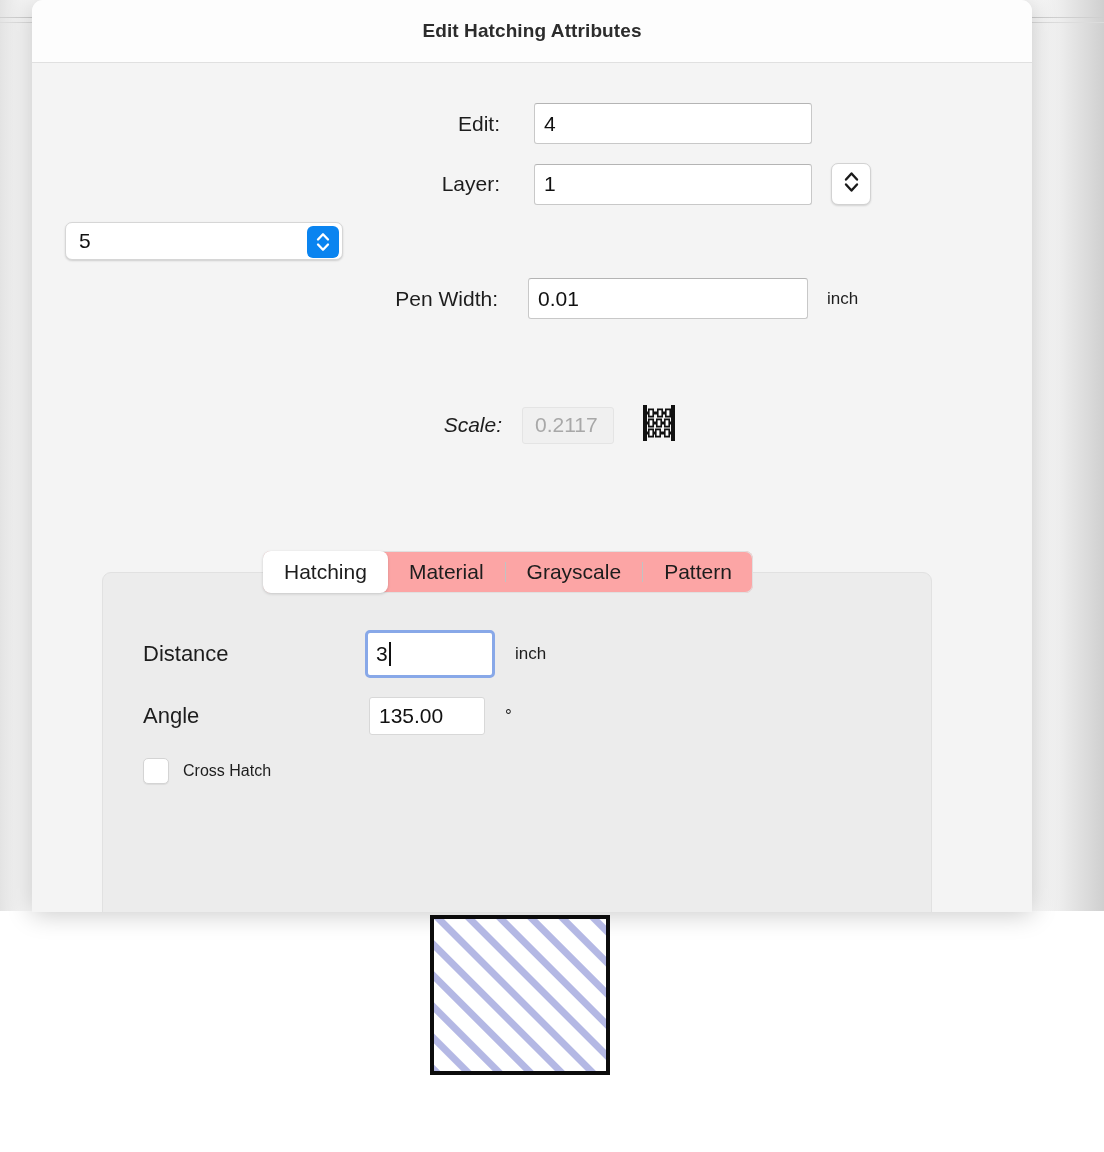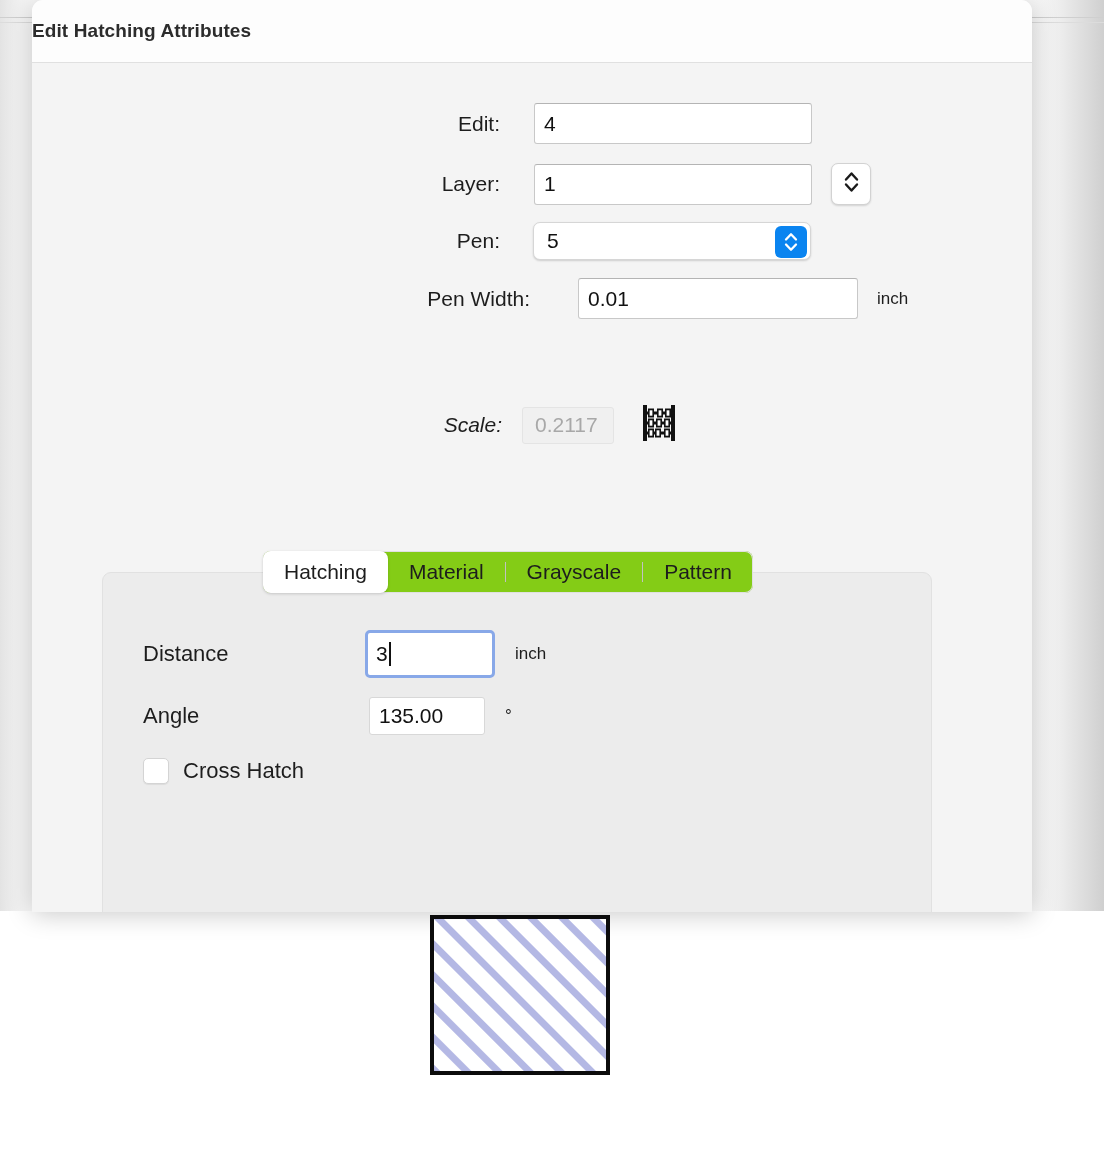--- a/index.html
+++ b/index.html
@@ -38,21 +38,21 @@
     position: absolute; left: 32px; top: 0px; width: 1000px; height: 912px;
     background: #f4f4f4;
     border-radius: 11px 11px 0 0;
     box-shadow: 0 2px 26px rgba(0,0,0,0.22);
     overflow: hidden;
   }
   .titlebar {
     position: absolute; left: 0; top: 0; width: 100%; height: 62px;
     background: #fdfdfd;
     border-bottom: 1px solid #e0e0e0;
-    display: flex; align-items: center; 
+    display: flex; align-items: center; justify-content: center;
   }
   .title-text {
     font-size: 19px; font-weight: bold; color: #2c2c2c; letter-spacing: .1px;
   }
   .dialog-body {
     position: absolute; left: 0; top: 63px; width: 100%; height: 849px;
     background: #f4f4f4;
   }
 
   
@@ -121,21 +121,21 @@
     position: absolute; left: 70px; top: 509px;
     width: 830px; height: 400px;
     background: #ececec;
     border: 1px solid #e1e1e1;
     border-radius: 9px;
     box-sizing: border-box;
   }
   .tabbar {
     position: absolute; left: 231px; top: 488px;
     height: 42px;
-    background: #84cc16;
+    background: #fca5a5;
     border-radius: 8px;
     display: flex; align-items: center;
     padding: 0; box-sizing: border-box;
     box-shadow: inset 0 0 0 1px #e0e0e0;
   }
   .tab {
     font-size: 21px; color: #1d1d1d;
     padding: 0 21px; height: 42px;
     display: flex; align-items: center; justify-content: center;
     white-space: nowrap;
@@ -150,21 +150,21 @@
 
   
   .checkbox {
     width: 26px; height: 26px;
     background: #ffffff;
     border: 1px solid #d4d4d4;
     border-radius: 5px;
     box-shadow: 0 1px 1px rgba(0,0,0,0.07);
     box-sizing: border-box;
   }
-  .checkbox-label { font-size: 22px; color: #1d1d1d; margin-left: 14px; }
+  .checkbox-label { font-size: 16px; color: #1d1d1d; margin-left: 14px; }
   .hatch-square {
     position: absolute; left: 430px; top: 915px;
     width: 180px; height: 160px;
     background: #ffffff;
     border: 4px solid #0c0c0c;
     box-sizing: border-box;
     overflow: hidden;
   }
   .caret {
     display: inline-block; width: 2px; height: 24px;
@@ -203,35 +203,34 @@
           <span>
             <svg width="15" height="26" viewBox="0 0 15 26">
               <path d="M2 10.5 L7.5 4.5 L13 10.5" stroke="#1a1a1a" stroke-width="2.4" fill="none" stroke-linecap="round" stroke-linejoin="round"></path>
               <path d="M2 15.5 L7.5 21.5 L13 15.5" stroke="#1a1a1a" stroke-width="2.4" fill="none" stroke-linecap="round" stroke-linejoin="round"></path>
             </svg>
           </span>
         </div>
       </div>
 
       <div class="row" style="left:0px; top:159px; width:790px;">
-        <div class="field-label" style="width:468px;">Pen:</div>
         <div class="popup-btn" style="width:278px; margin-left:33px;">
           <span class="popup-value">5</span>
           <span class="popup-blue">
             <svg width="14" height="24" viewBox="0 0 14 24">
               <path d="M2 9.5 L7 4.3 L12 9.5" stroke="#ffffff" stroke-width="2.3" fill="none" stroke-linecap="round" stroke-linejoin="round"></path>
               <path d="M2 14.5 L7 19.7 L12 14.5" stroke="#ffffff" stroke-width="2.3" fill="none" stroke-linecap="round" stroke-linejoin="round"></path>
             </svg>
           </span>
         </div>
       </div>
 
-      <div class="row" style="left:0px; top:215px; width:860px;padding-left:32px;">
+      <div class="row" style="left:0px; top:215px; width:860px;">
         <div class="field-label" style="width:466px;">Pen Width:</div>
-        <input class="text-input" style="width: 280px; height: 41px; margin-left: 48px;" readonly="" value="0.01">
+        <input class="text-input" style="width: 280px; height: 41px; margin-left: 30px;" readonly="" value="0.01">
         <div class="unit-label" style="margin-left:19px;">inch</div>
       </div>
 
       <div class="row" style="left:0px; top:340px; width:860px;">
         <div class="field-label" style="width:470px;font-style:italic;">Scale:</div>
         <div class="readonly-input" style="width:92px; height:37px; margin-left:20px;">0.2117</div>
         <div style="margin-left:26px; display:flex; align-items:center;">
           <span>
             <svg width="38" height="40" viewBox="0 0 38 40">
               <rect x="3" y="2" width="4" height="36" fill="#111111"></rect>

